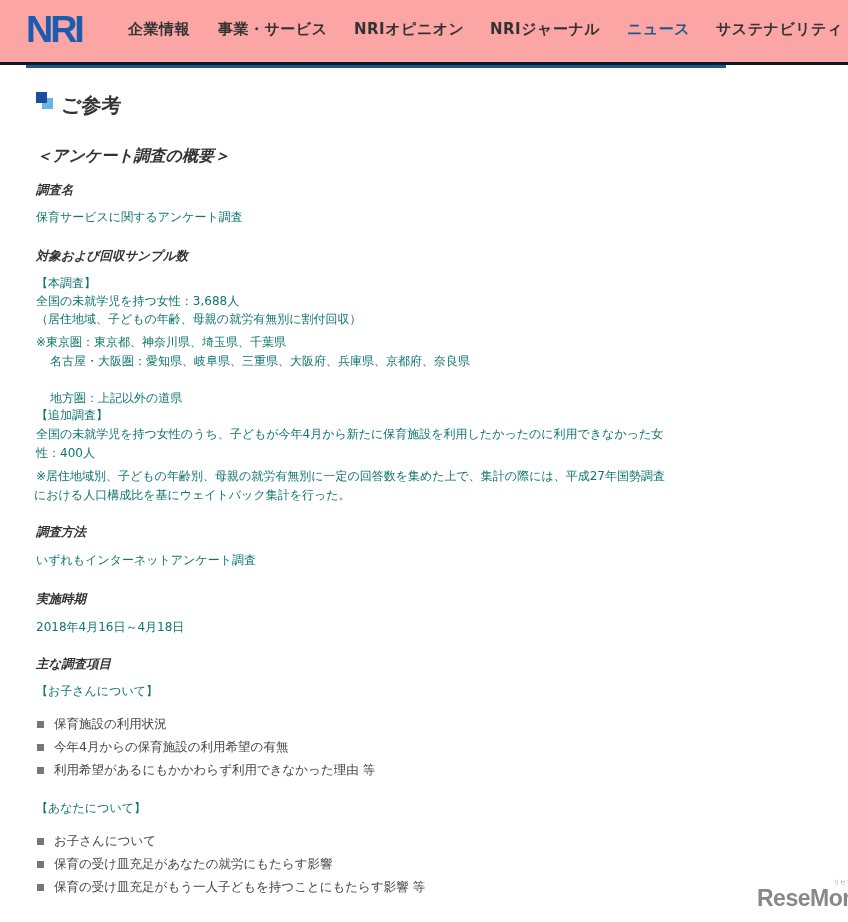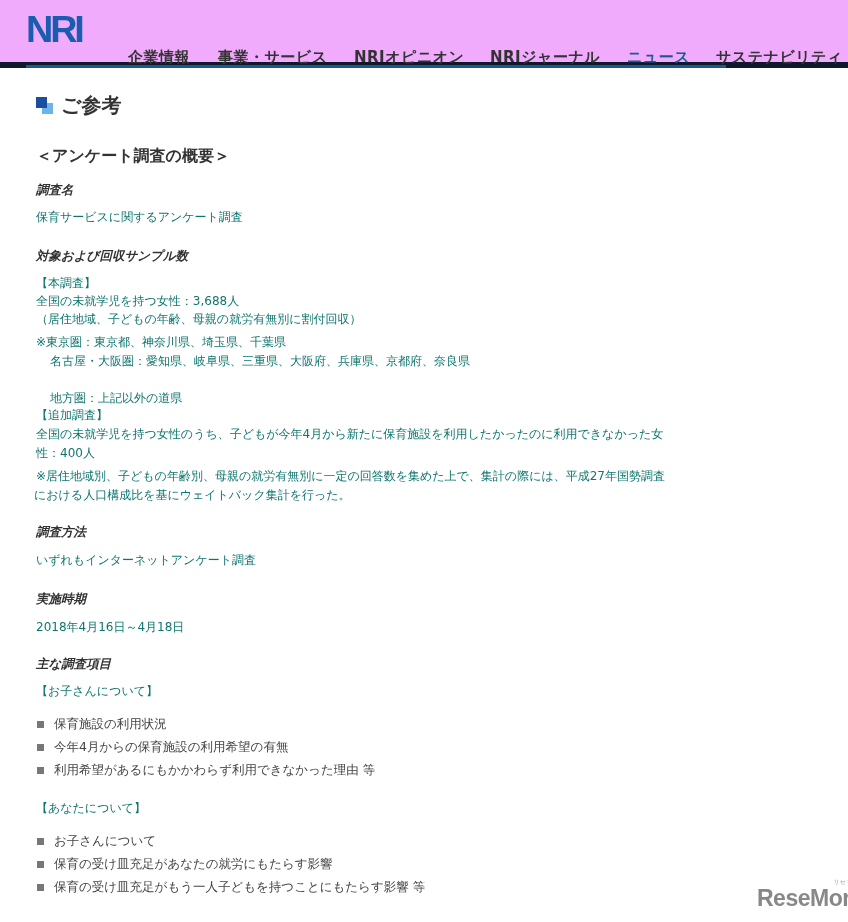--- a/index.html
+++ b/index.html
@@ -1,32 +1,32 @@
 <!DOCTYPE html>
 <html><head>
 <meta charset="utf-8">
 <style>
   html, body { margin: 0; padding: 0; }
   body {
     width: 848px; height: 922px; overflow: hidden; background: #ffffff;
     font-family: "DejaVu Sans", "Liberation Sans", sans-serif;
     color: #333333; position: relative;
   }
-  .header { position: absolute; left: 0; top: 0; width: 848px; height: 62px; background: #f0abfc; border-bottom: 6px solid #0f172a; }
+  .header { position: absolute; left: 0; top: 0; width: 848px; height: 62px; background: #fca5a5; border-bottom: 3px solid #0f172a; }
   .logo { position: absolute; left: 26px; top: 14px; width: 60px; height: 32px; color: #1a5cb0; font-family: "Liberation Sans", sans-serif; font-weight: bold; font-size: 36px; line-height: 32px; letter-spacing: -3px; transform: scaleX(1.05); transform-origin: left; }
-  .nav-item { position: absolute; top: 20px; font-size: 15px; font-weight: bold; color: #333; white-space: nowrap; cursor: pointer; letter-spacing: 0.5px; margin-top: 28px; }
+  .nav-item { position: absolute; top: 20px; font-size: 15px; font-weight: bold; color: #333; white-space: nowrap; cursor: pointer; letter-spacing: 0.5px; }
   .nav-item.active { color: #1c5a8e; }
   .nav-underline { position: absolute; left: 26px; top: 65px; width: 700px; height: 3px; background: #1c5a8e; }
-  .section-title { position: absolute; left: 36px; top: 92px; display: flex; align-items: center; }
+  .section-title { position: absolute; left: 36px; top: 92px; display: flex; align-items: flex-start; }
   .sq-icon { position: relative; width: 17px; height: 17px; margin-right: 8px; }
   .sq-icon .a { position: absolute; left: 0; top: 0; width: 11px; height: 11px; background: #1a4fa0; }
   .sq-icon .b { position: absolute; left: 6px; top: 6px; width: 11px; height: 11px; background: #6ab4e8; z-index: -1; }
   .section-title .t { font-size: 20px; font-weight: bold; color: #333; }
   .abs { position: absolute; left: 36px; white-space: nowrap; }
-  .h-sub { font-size: 16px; font-weight: bold; color: #333; }
+  .h-sub { font-size: 16px; font-weight: bold; color: #333; font-style: italic; }
   .label { font-size: 12.5px; font-weight: bold; color: #333; font-style: italic; }
   .txt { font-size: 12px; color: #0f766e; line-height: 19px; }
   .bullet { position: absolute; left: 36px; display: flex; align-items: center; font-size: 12.5px; color: #444; white-space: nowrap; }
   .bullet .sq { width: 7px; height: 7px; background: #777; margin-right: 10px; margin-left: 1px; }
   .watermark { position: absolute; left: 738px; top: 885px; font-family: "Liberation Sans", sans-serif; font-weight: bold; font-size: 23px; color: #888; letter-spacing: -0.5px; margin-left: 19px; }
   .watermark small { position: absolute; right: 4px; top: -7px; font-size: 6px; color: #999; font-weight: normal; letter-spacing: 0; }
 </style>
 </head>
 <body>
 

